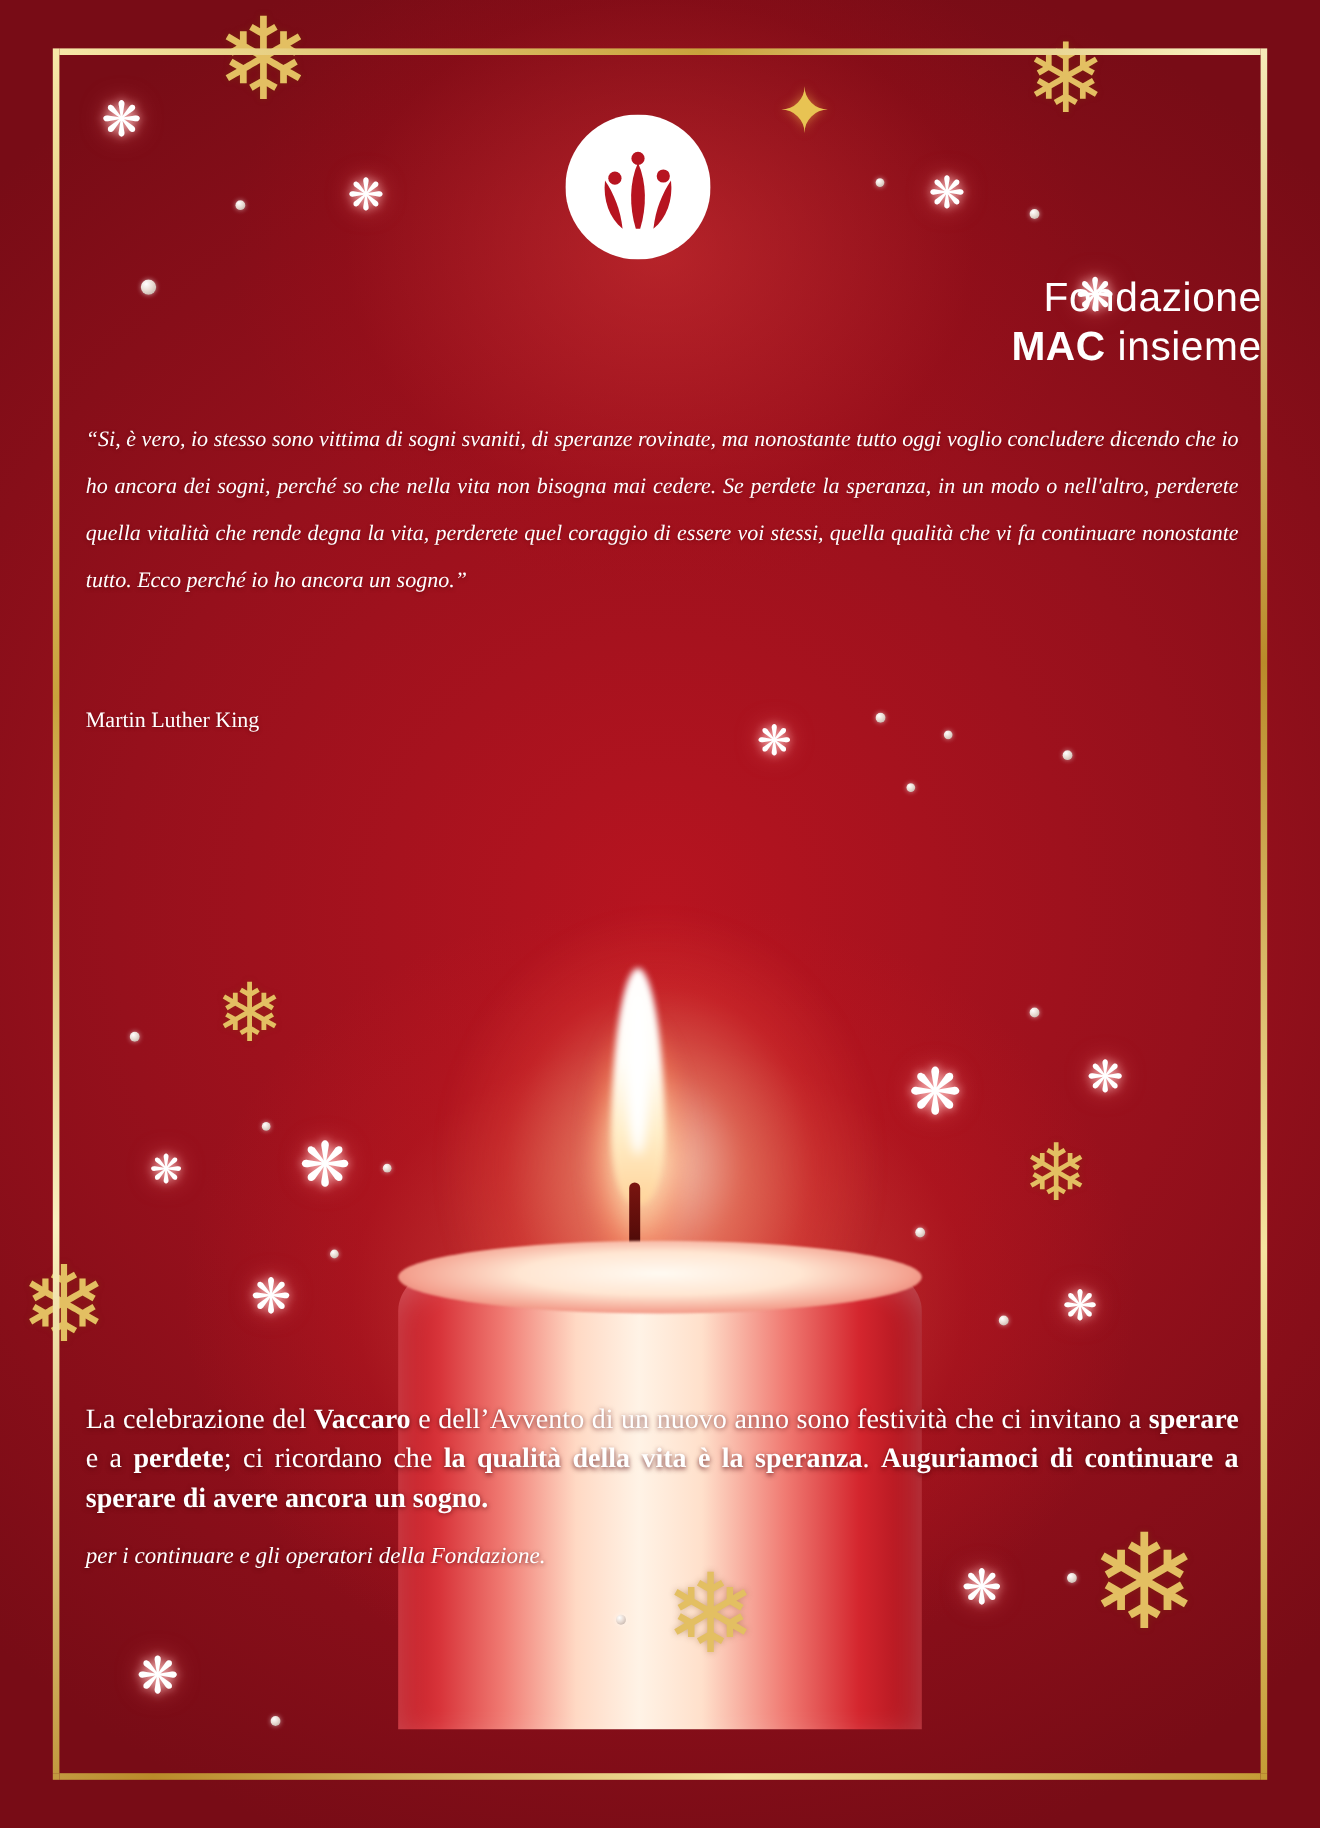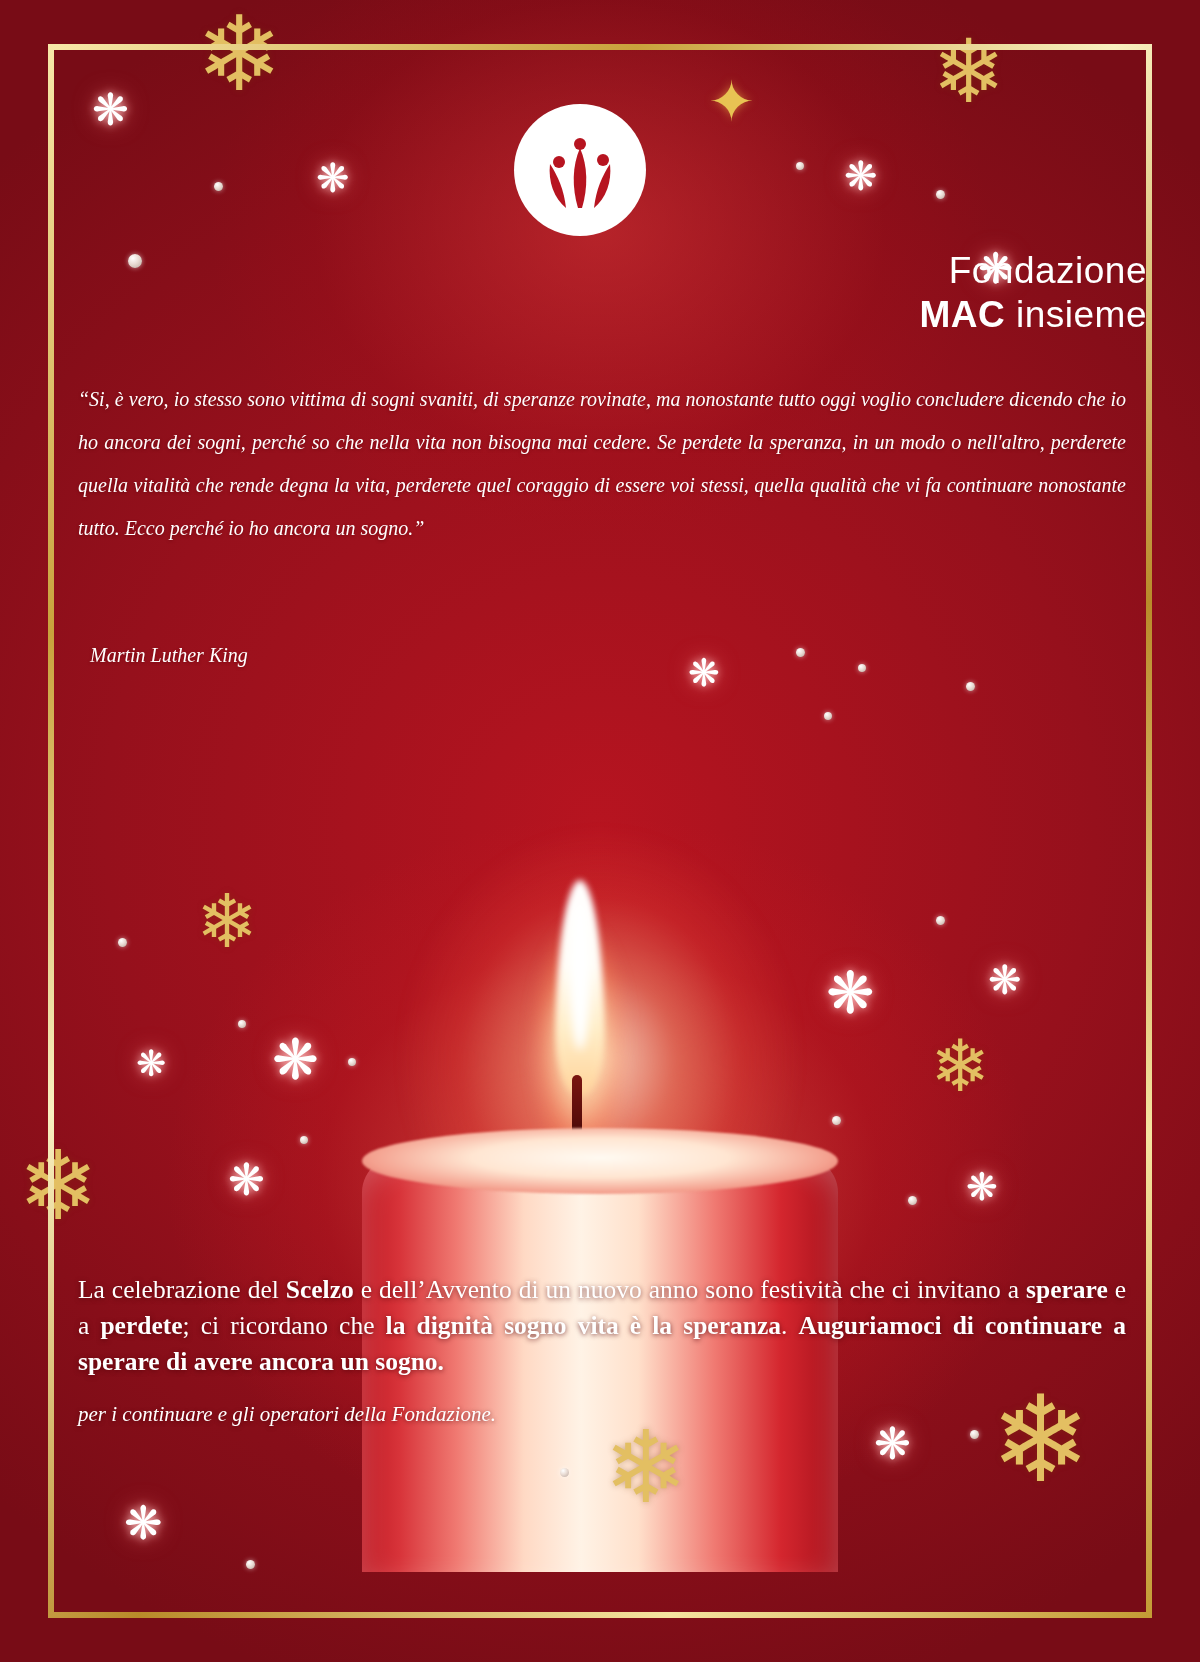--- a/index.html
+++ b/index.html
@@ -173,25 +173,24 @@
     z-index: 6;
     color: #ffffff;
     font-style: italic;
     font-size: 20px;
     line-height: 43px;
     text-align: justify;
     text-shadow: 0 1px 3px rgba(90,0,10,0.5);
   }
   .quote-author {
     position: absolute;
-    left: 90px;
+    left: 78px;
     top: 644px;
     z-index: 6;
     color: #ffffff;
-    font-style: italic;
     font-size: 20px;
     text-shadow: 0 1px 3px rgba(90,0,10,0.5);
   }
   .para-mlk {
     position: absolute;
     left: 78px;
     top: 744px;
     width: 1048px;
     z-index: 6;
     color: #ffffff;
@@ -300,20 +299,20 @@
         <b>MAC</b><span> insieme</span>
       </div>
     </div>
   </div>
 
   <div class="quote">“Si, è vero, io stesso sono vittima di sogni svaniti, di speranze rovinate, ma nonostante tutto oggi voglio concludere dicendo che io ho ancora dei sogni, perché so che nella vita non bisogna mai cedere. Se perdete la speranza, in un modo o nell'altro, perderete quella vitalità che rende degna la vita, perderete quel coraggio di essere voi stessi, quella qualità che vi fa continuare nonostante tutto. Ecco perché io ho ancora un sogno.”</div>
   <div class="quote-author">Martin Luther King</div>
 
 
   <div class="para-final">
-    <span>La celebrazione del </span><b>Scelzo</b><span> e dell’Avvento di un nuovo anno sono festività che ci invitano a </span><b>sperare</b><span> e a </span><b>perdete</b><span>; ci ricordano che </span><b>la dignità sogno vita è la speranza</b><span>. </span><b>Auguriamoci di continuare a sperare di avere ancora un sogno.</b>
+    <span>La celebrazione del </span><b>Vaccaro</b><span> e dell’Avvento di un nuovo anno sono festività che ci invitano a </span><b>sperare</b><span> e a </span><b>perdete</b><span>; ci ricordano che </span><b>la qualità della vita è la speranza</b><span>. </span><b>Auguriamoci di continuare a sperare di avere ancora un sogno.</b>
   </div>
 
   <div class="signature">
     <div>per i continuare e gli operatori della Fondazione.</div>
   </div>
 
 </div>
 
 </body></html>

